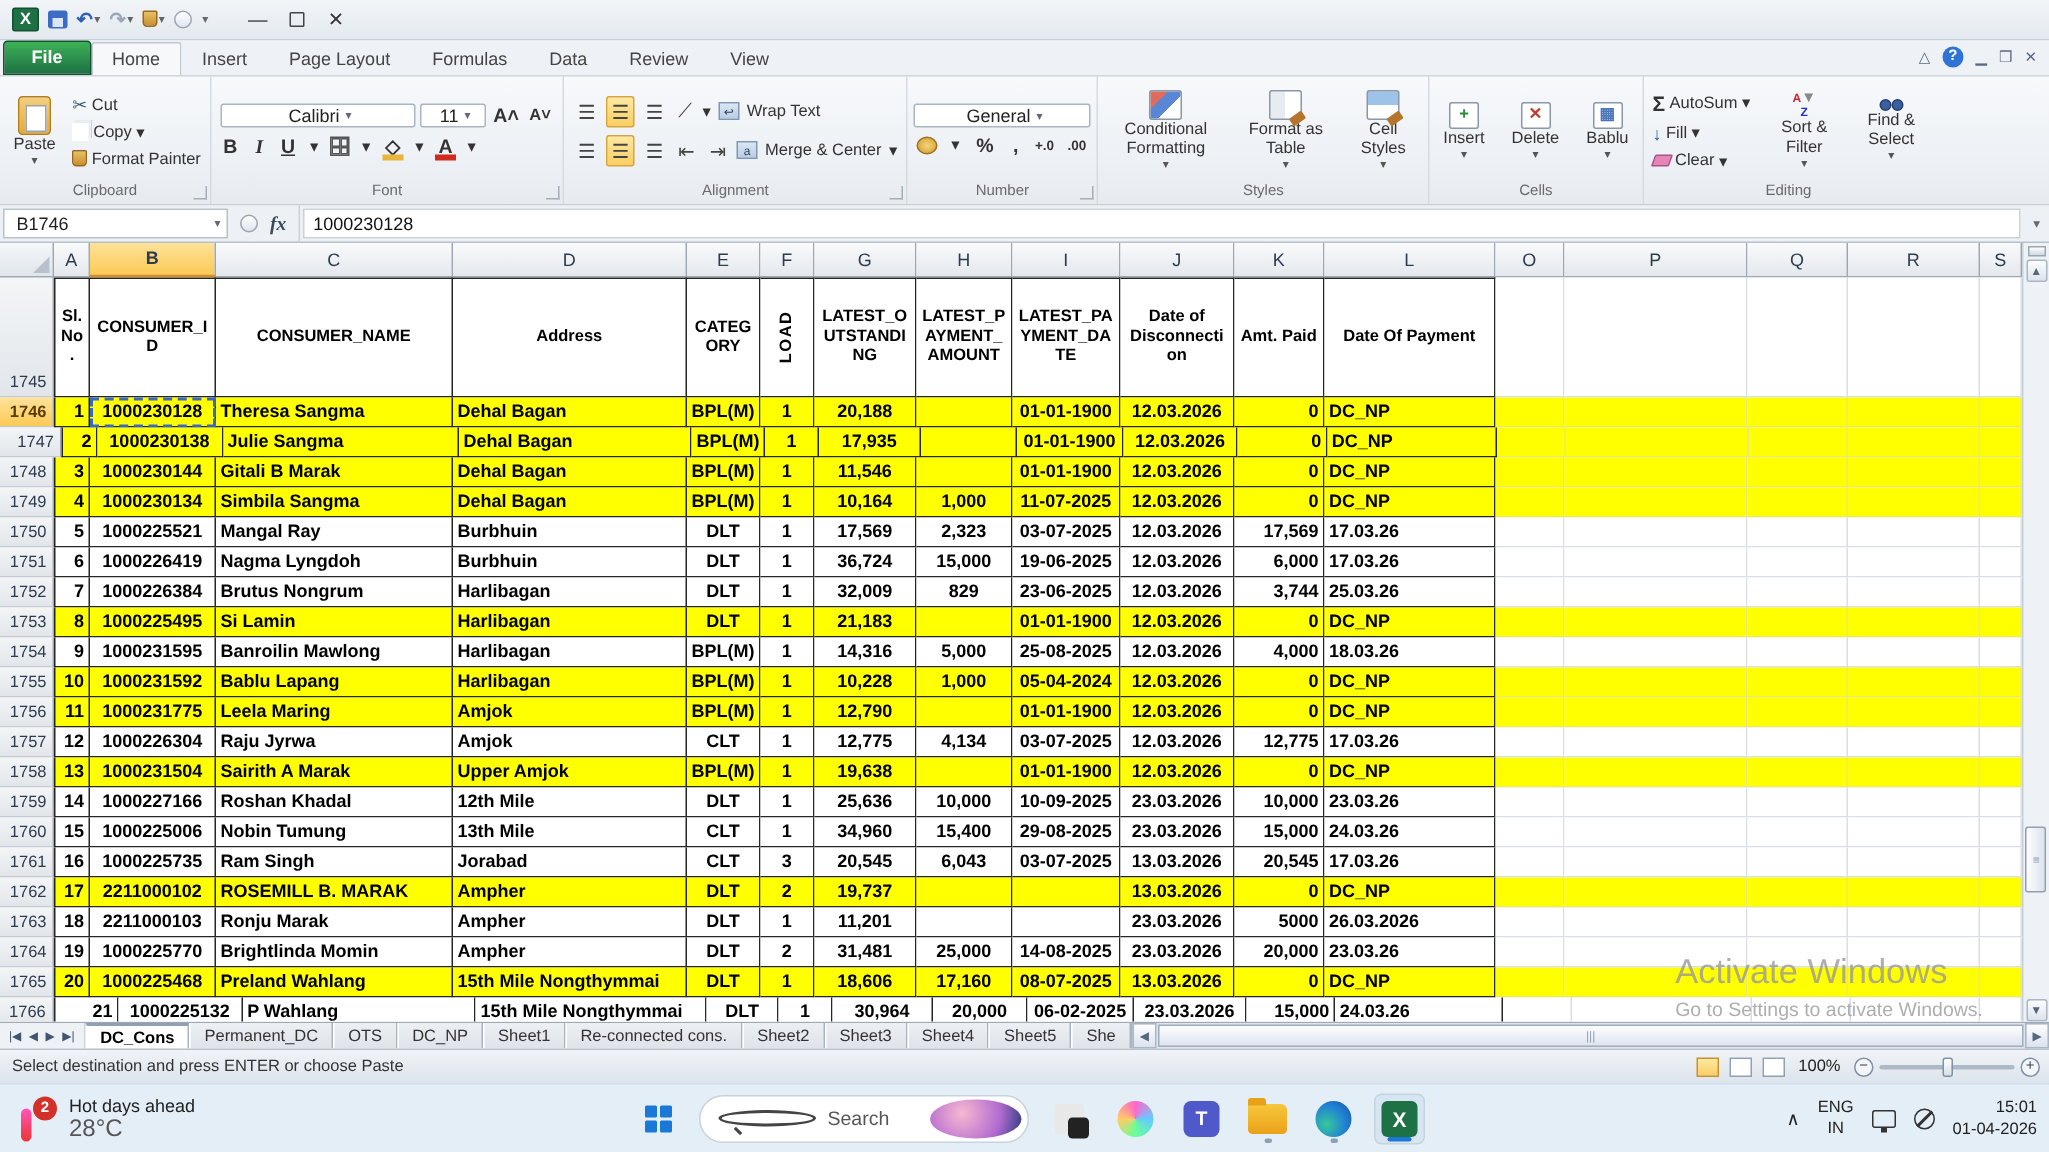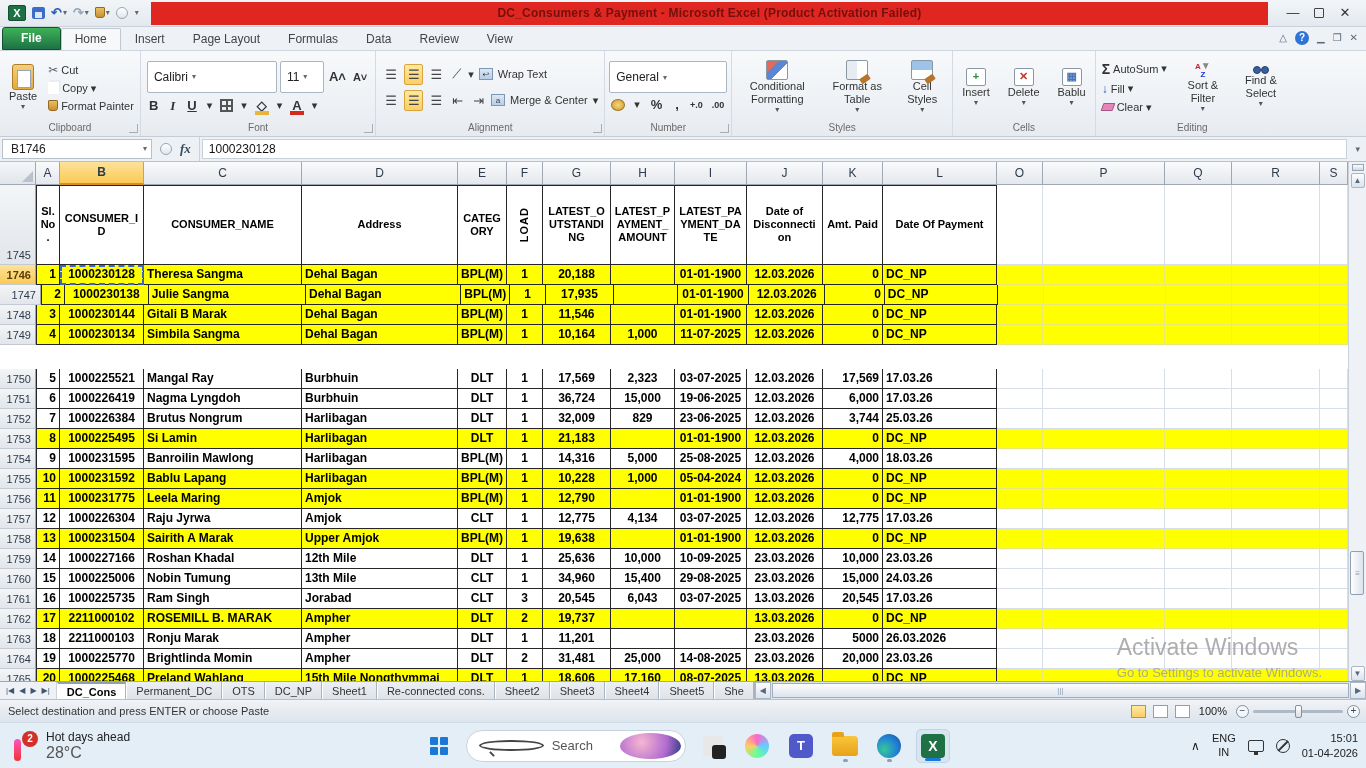--- a/index.html
+++ b/index.html
@@ -39,21 +39,21 @@
   .launcher { position:absolute; right:2px; bottom:3px; width:9px; height:9px; border-left:1px solid #8a94a0; border-top:1px solid #8a94a0; transform:rotate(180deg); opacity:.7; }
   .big-btn { display:flex; flex-direction:column; align-items:center; justify-content:center; font-size:11px; color:#333; padding:2px 5px; border-radius:3px; line-height:1.15; text-align:center; }
   .big-btn .dd { font-size:8px; color:#555; }
   .small-row { display:flex; align-items:center; gap:3px; font-size:11px; color:#333; padding:1px 2px; }
   .col { display:flex; flex-direction:column; justify-content:center; gap:3px; }
   .paste-ic { width:22px; height:26px; background:linear-gradient(#f4cf7e,#e2ab3c); border:1px solid #b07d20; border-radius:3px; position:relative; }
   .paste-ic:after { content:""; position:absolute; left:4px; top:5px; width:12px; height:16px; background:#fff; border:1px solid #9aa4af; }
   .cut-ic { color:#4a5a6a; font-size:12px; }
   .copy-ic { width:11px; height:12px; border:1px solid #6b7otopl886; background:#fff; box-shadow:2px -2px 0 -0px #e8edf2, 2px -2px 0 0px #6b7886; }
   .painter-ic { width:10px; height:11px; background:linear-gradient(#e8c066,#c89030); border:1px solid #97681d; border-radius:1px 1px 3px 3px; }
-  .combo { background:#fff; border:1px solid #aab6c2; border-radius:2px; font-size:12px; color:#222; display:flex; align-items:center; justify-content:flex-start; padding:1px 3px 1px 6px; height:32px; }
+  .combo { background:#fff; border:1px solid #aab6c2; border-radius:2px; font-size:12px; color:#222; display:flex; align-items:center; justify-content:center; padding:1px 3px 1px 6px; height:16px; }
   .combo .dd { font-size:8px; color:#667; margin-left:4px; }
   .glyphA { font-weight:bold; font-size:13px; color:#333; position:relative; padding:0 2px; }
   .bar-red { position:absolute; left:0; right:0; bottom:-2px; height:4px; background:#d42a1e; }
   .bar-amber { position:absolute; left:0; right:0; bottom:-2px; height:4px; background:#e8b43c; }
   .border-ic { width:13px; height:13px; border:1px solid #555; display:grid; grid-template:1fr 1fr / 1fr 1fr; }
   .border-ic i { border:1px solid #555; }
   .align-ic { font-size:13px; color:#444; letter-spacing:-1px; padding:2px 3px; border-radius:2px; }
   .align-ic.on { background:linear-gradient(#fde9a2,#fbce63); border:1px solid #d8a43c; }
   .sigma { font-size:14px; font-weight:bold; color:#333; }
   .fill-arrow { color:#2e5fb8; font-weight:bold; font-size:12px; }
@@ -198,23 +198,20 @@
           <span class="painter-ic"></span>
           <span class="dd">▾</span>
         </div>
       <div class="qat-btn">
           <span class="fx-circle"></span>
         </div>
       <div class="qat-btn">
           <span class="dd">▾</span>
         </div>
     </div>
-    <div class="title-band">
-      <span>DC_Consumers &amp; Payment  -  Microsoft Excel (Product Activation Failed)</span>
-    </div>
     <div class="win-btns">
       <span class="wb">—</span>
       <span class="wb-restore"></span>
       <span class="wb">✕</span>
     </div>
   </div>
 
   <div class="tabrow">
     <div id="ribbon-tabs" style="display:flex;align-items:flex-end;">
         <div class="rtab file">File</div>
@@ -584,21 +581,21 @@
           <div class="td a-c yel" style="width: 72px;">11-07-2025</div>
           <div class="td a-c yel" style="width: 76px;">12.03.2026</div>
           <div class="td a-r yel" style="width: 60px;">0</div>
           <div class="td a-l yel" style="width: 114px;">DC_NP</div>
           <div class="emp yel" style="width: 46px;"></div>
           <div class="emp yel" style="width: 122px;"></div>
           <div class="emp yel" style="width: 67px;"></div>
           <div class="emp yel" style="width: 88px;"></div>
           <div class="emp yel" style="width: 28px;"></div>
         </div>
-        <div class="grow" style="height: 20px; margin-top: 24px;">
+        <div class="grow" style="height: 20px;">
           <div class="rn" style="width: 36px;">1750</div>
           <div class="td a-r first" style="width: 24px;">5</div>
           <div class="td a-c" style="width: 84px;">1000225521</div>
           <div class="td a-l" style="width: 158px;">Mangal Ray</div>
           <div class="td a-l" style="width: 156px;">Burbhuin</div>
           <div class="td a-c" style="width: 49px;">DLT</div>
           <div class="td a-c" style="width: 36px;">1</div>
           <div class="td a-c" style="width: 68px;">17,569</div>
           <div class="td a-c" style="width: 64px;">2,323</div>
           <div class="td a-c" style="width: 72px;">03-07-2025</div>

